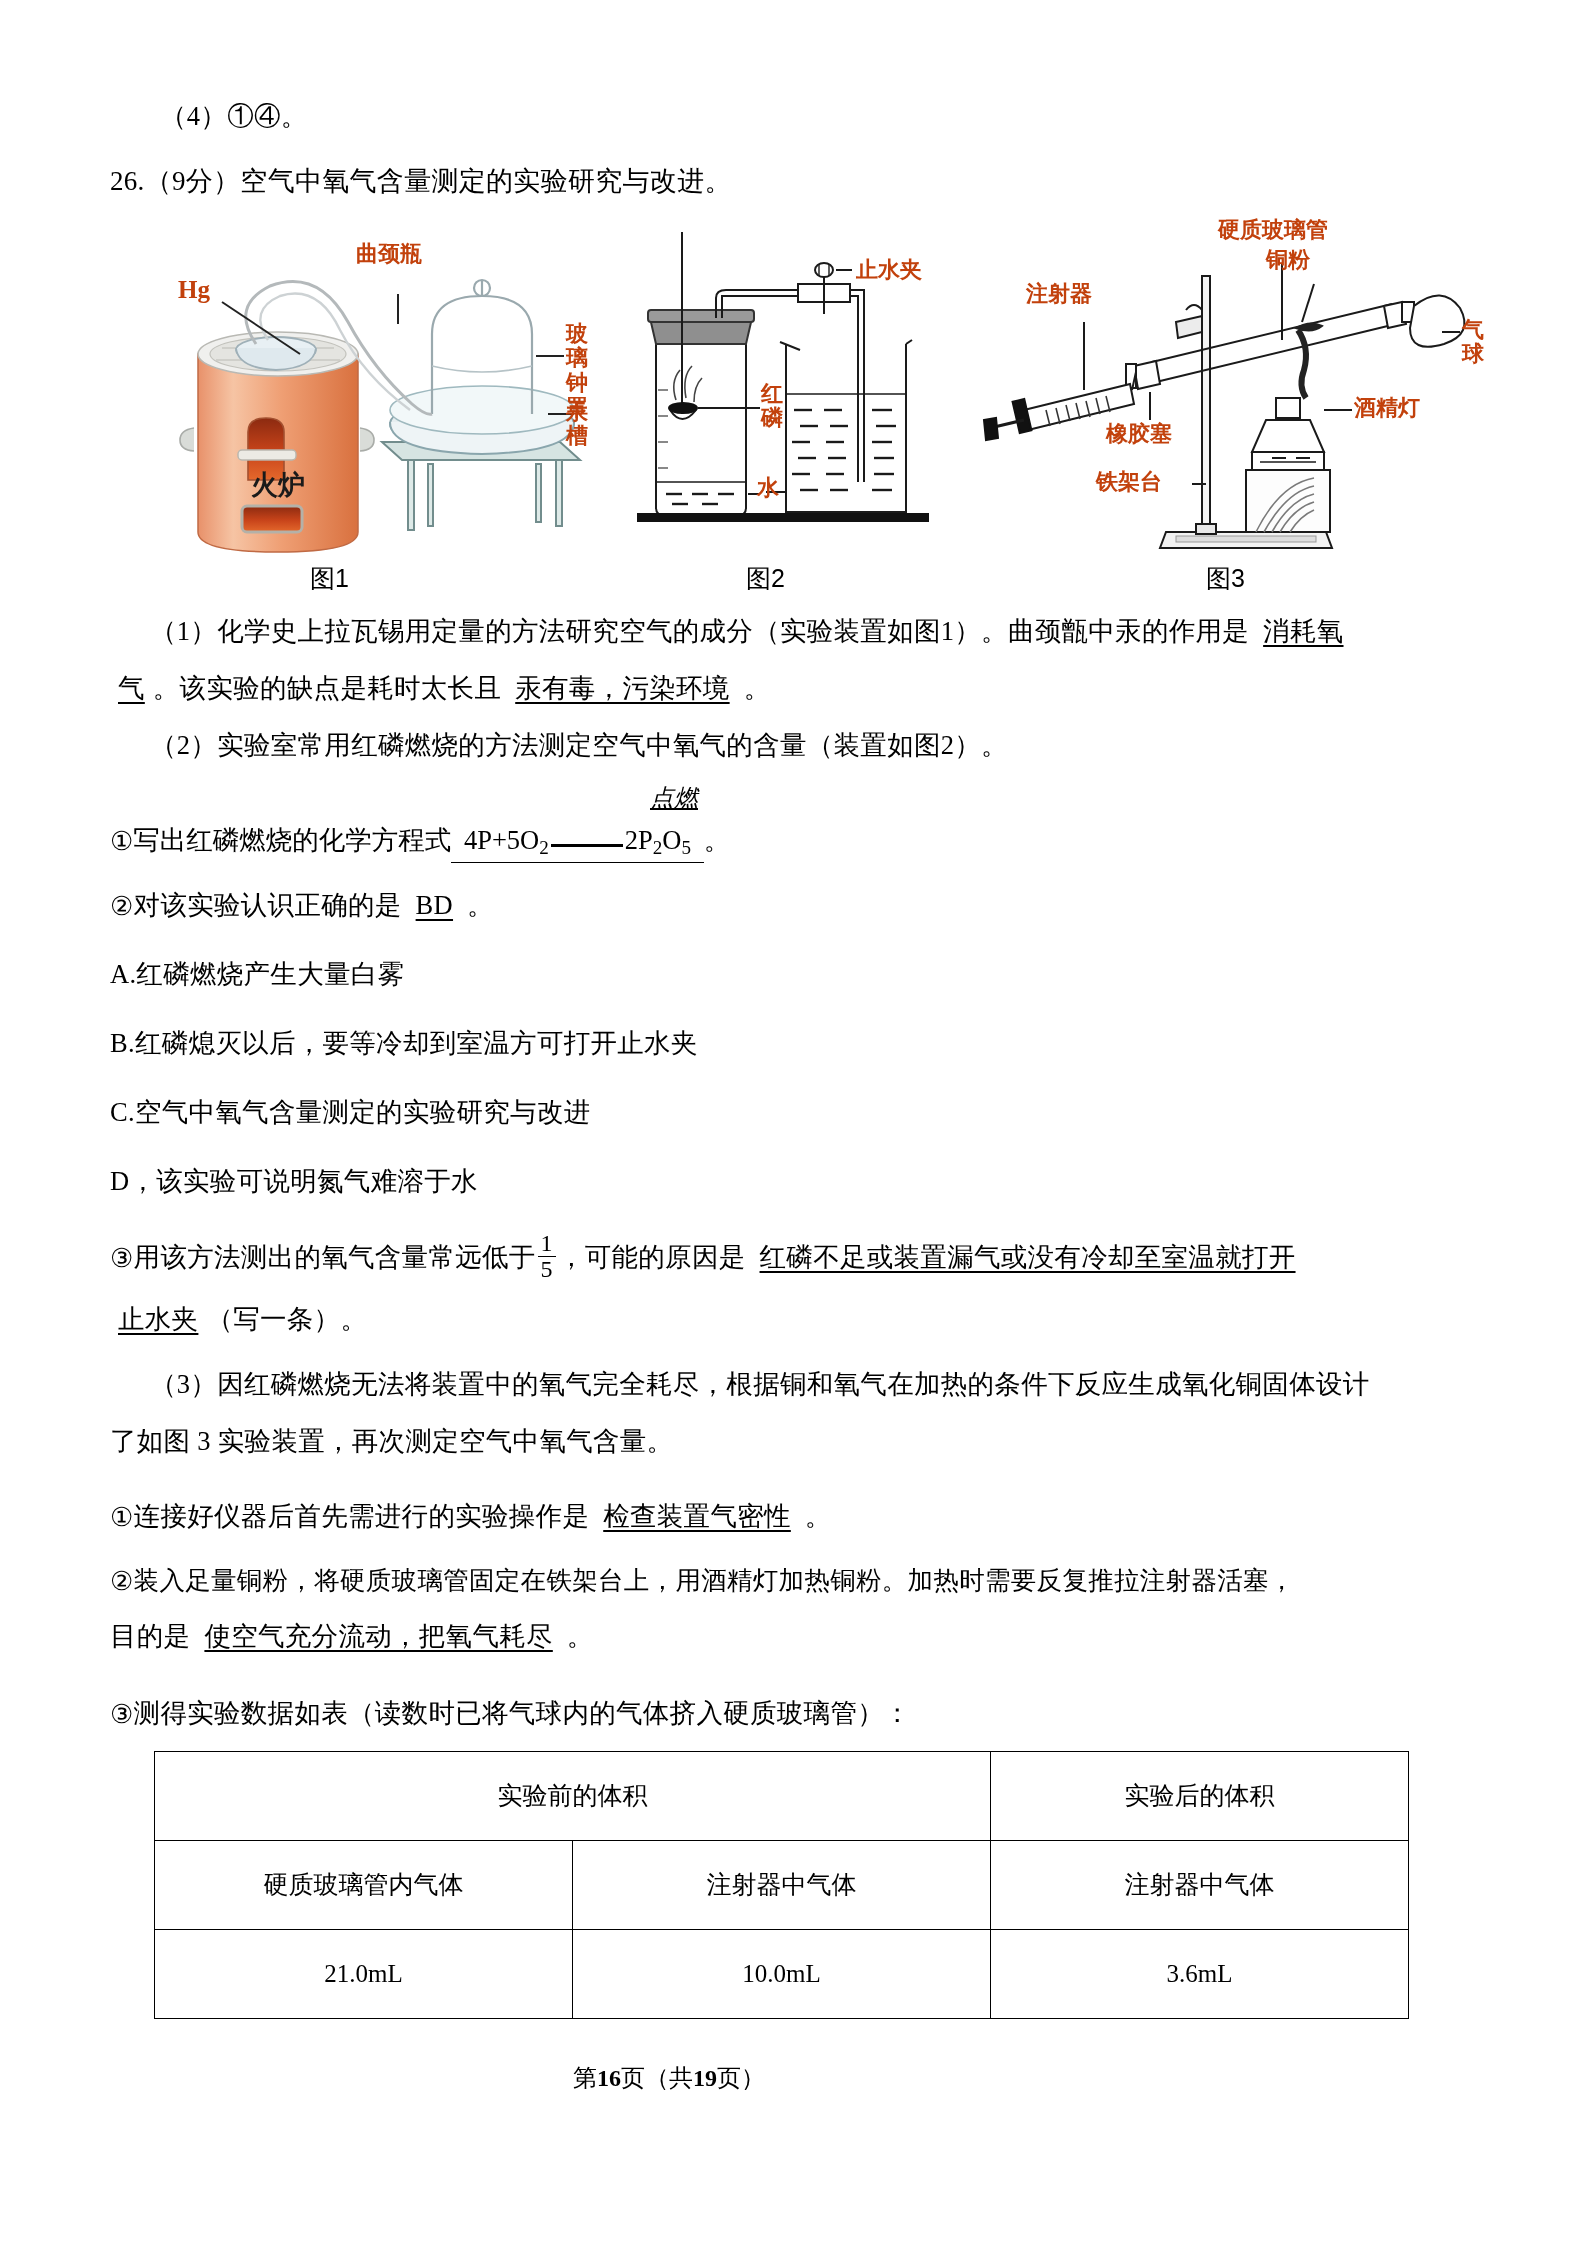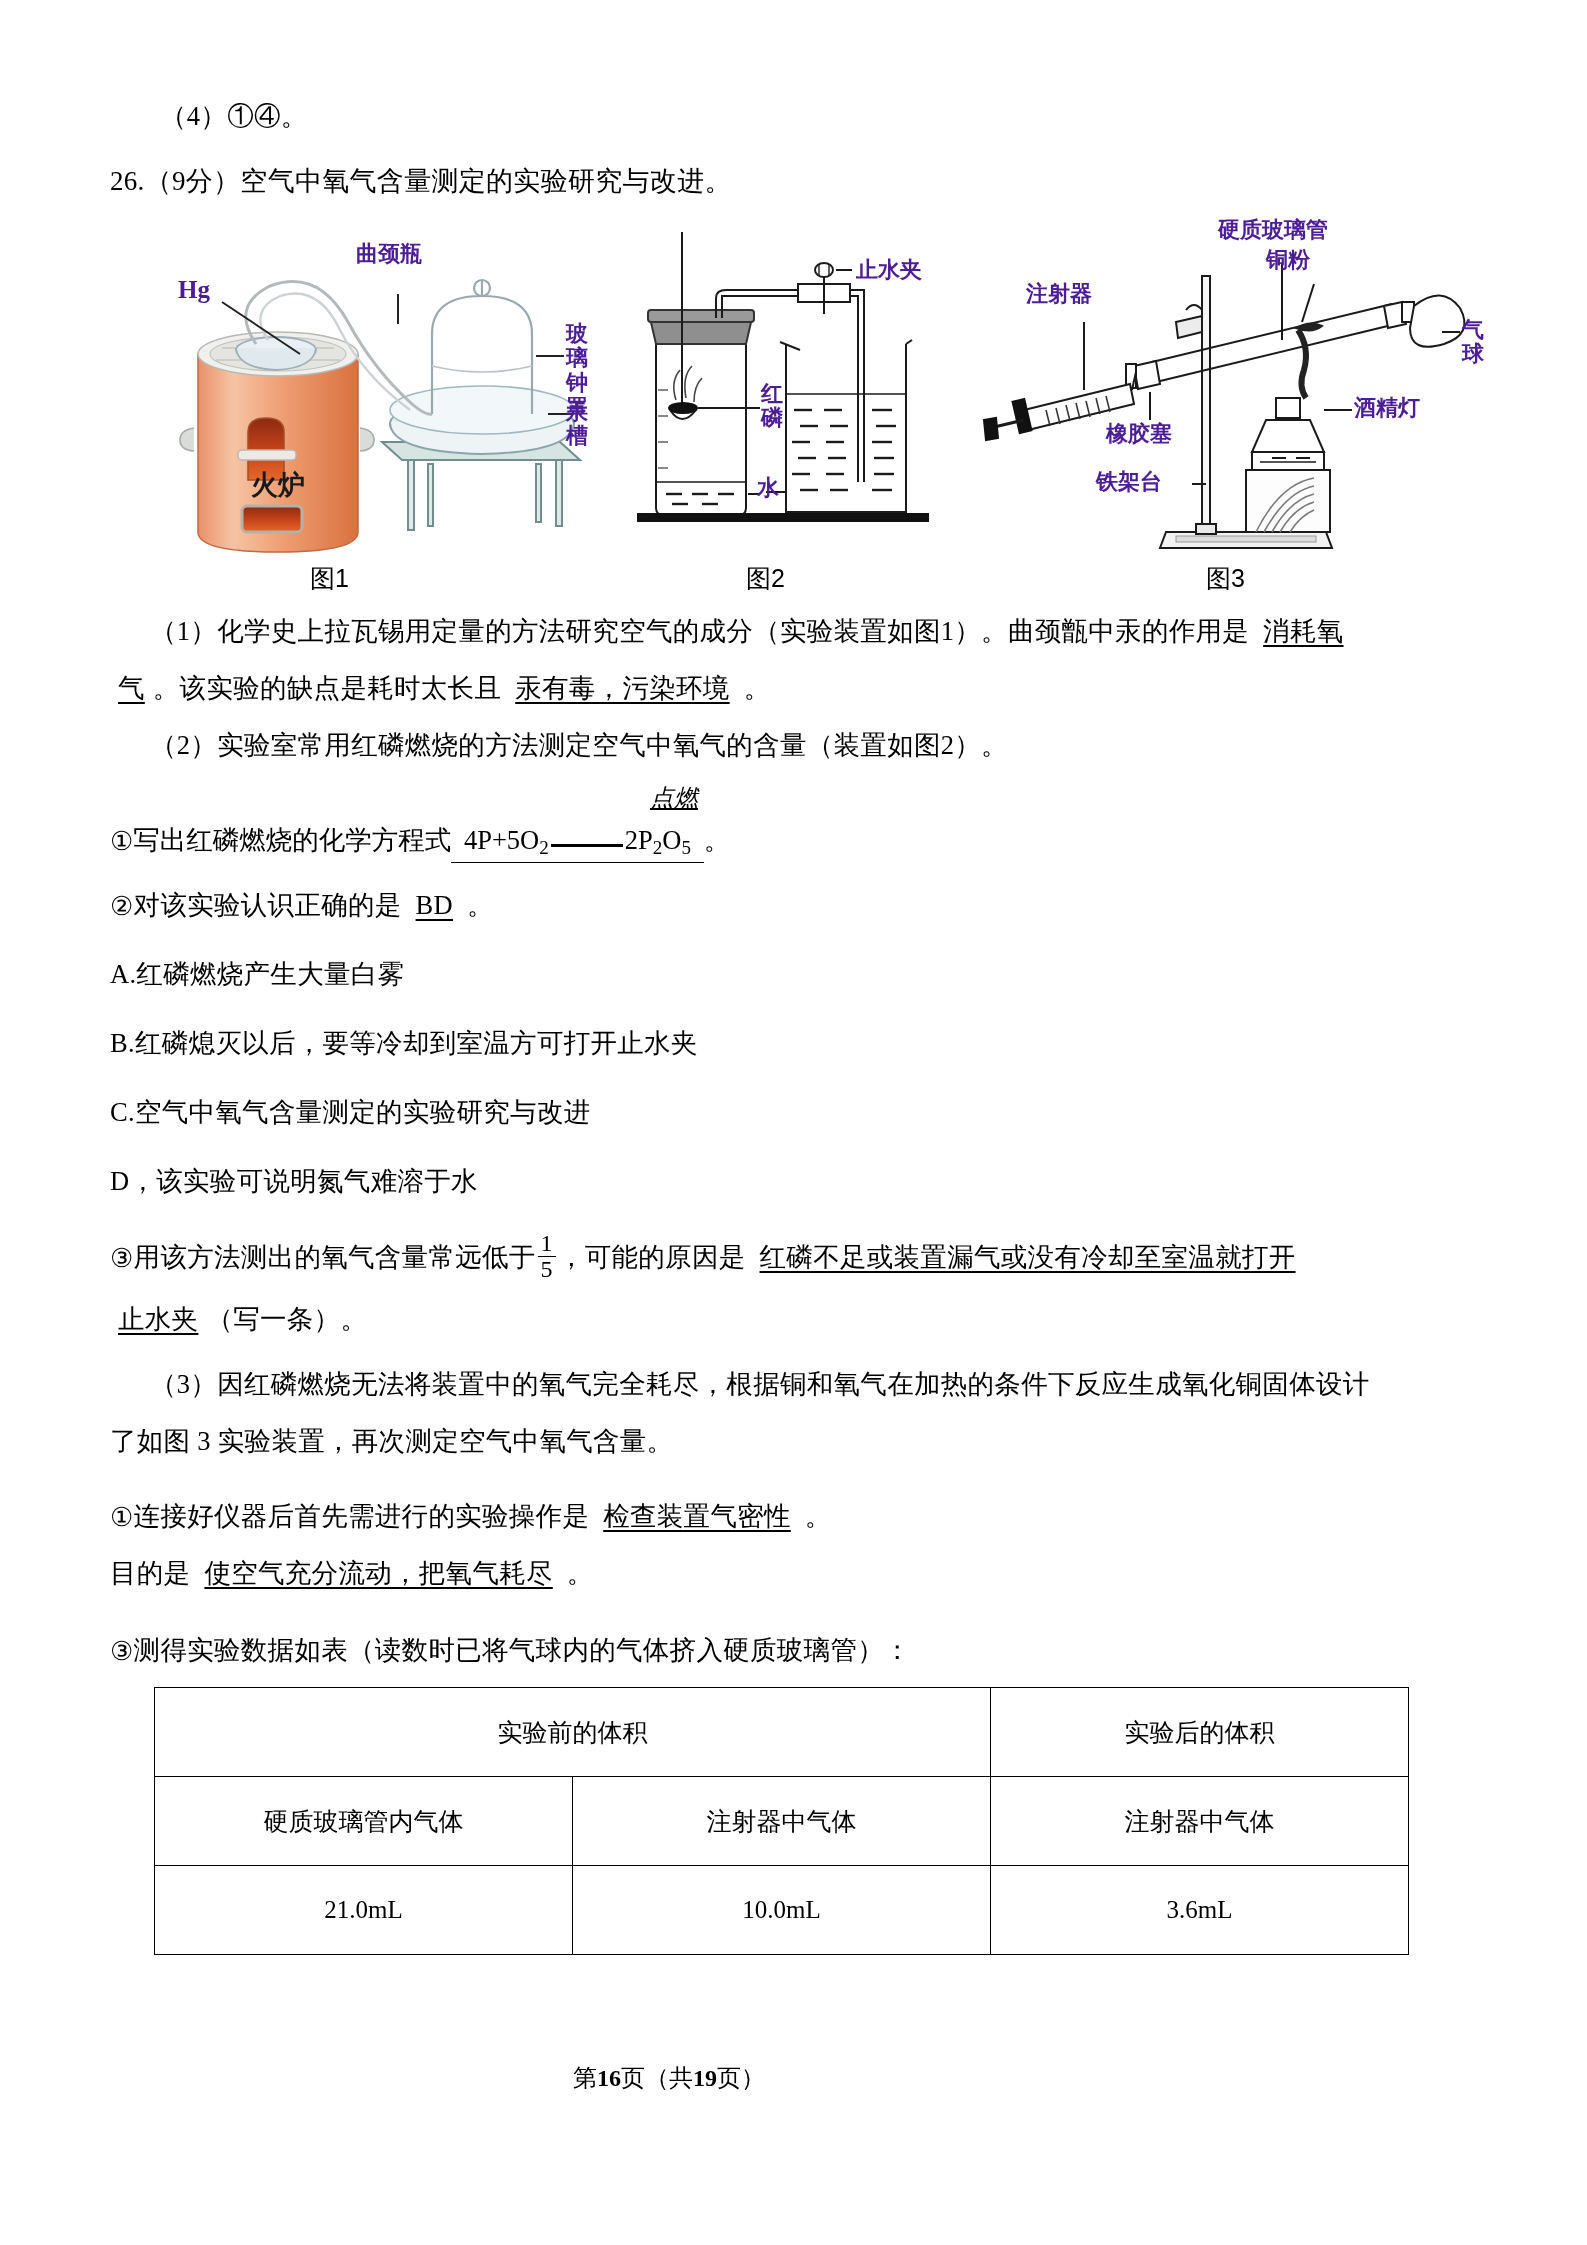--- a/index.html
+++ b/index.html
@@ -71,21 +71,21 @@
     position: absolute;
     font-size: 25px;
     font-weight: 500;
     font-family: "Liberation Sans", sans-serif;
   }
   .lbl {
     position: absolute;
     font-family: "Liberation Sans", sans-serif;
     font-weight: 700;
     font-size: 22px;
-    color: #4c1d95;
+    color: #c2410c;
     line-height: 1.12;
     white-space: pre-line;
   }
   svg { display: block; overflow: visible; }
 
   
   .eqrow {
     position: relative;
     font-size: 26.5px;
     margin: 30px 0 6px 0;
@@ -439,20 +439,21 @@
 
     <p class="line" style="margin-left:-40px; margin-top:30px;"><span class="circnum">③</span><span>用该方法测出的氧气含量常远低于</span><span class="frac"><span class="num">1</span><span class="den">5</span></span><span>，可能的原因是</span><span class="blank-wide">红磷不足或装置漏气或没有冷却至室温就打开</span></p>
 
     <p class="line" style="margin-left:-40px;"><span class="blank">止水夹</span><span>（写一条）。</span></p>
 
     <p class="line" style="margin-top:22px;">（3）因红磷燃烧无法将装置中的氧气完全耗尽，根据铜和氧气在加热的条件下反应生成氧化铜固体设计</p>
     <p class="line" style="margin-left:-40px;">了如图 3 实验装置，再次测定空气中氧气含量。</p>
 
     <p class="line" style="margin-left:-40px; margin-top:32px;"><span class="circnum">①</span><span>连接好仪器后首先需进行的实验操作是</span><span class="blank-wide">检查装置气密性</span><span>。</span></p>
 
+    <p class="line" style="margin-left:-40px; margin-top:22px; font-size:25.5px;"><span class="circnum">②</span><span>装入足量铜粉，将硬质玻璃管固定在铁架台上，用酒精灯加热铜粉。加热时需要反复推拉注射器活塞，</span></p>
 
     <p class="line" style="margin-left:-40px;"><span>目的是</span><span class="blank-wide">使空气充分流动，把氧气耗尽</span><span>。</span></p>
 
     <p class="line" style="margin-left:-40px; margin-top:34px;"><span class="circnum">③</span><span>测得实验数据如表（读数时已将气球内的气体挤入硬质玻璃管）：</span></p>
 
     <table class="data">
       <tbody>
         <tr>
           <td colspan="2">实验前的体积</td>
           <td>实验后的体积</td>

